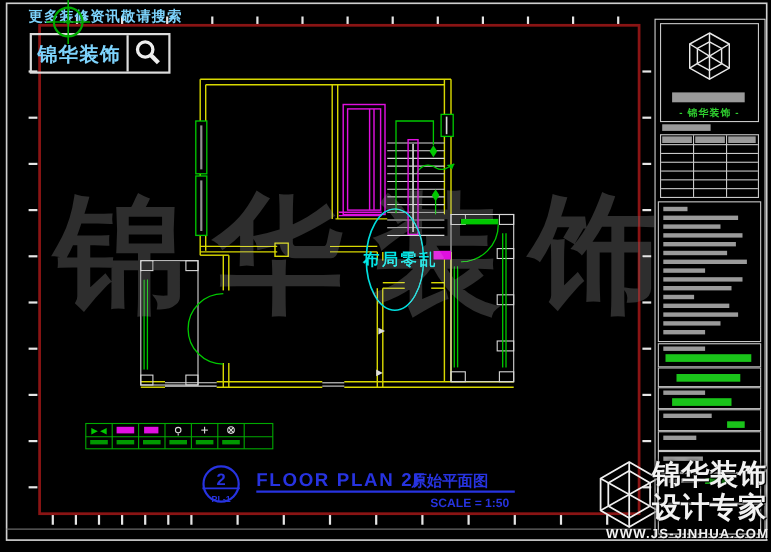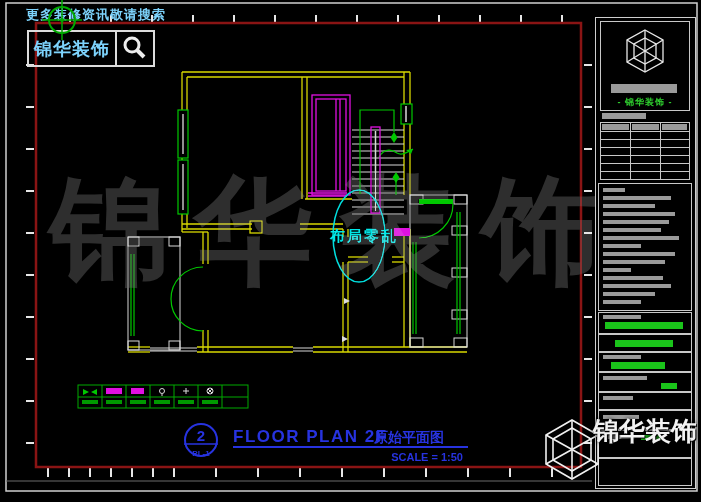--- a/index.html
+++ b/index.html
@@ -377,15 +377,17 @@
     <svg class="abs" style="left:4px;top:8px;" width="66" height="66">
       <g stroke="#f0f0f0" stroke-width="1.6" fill="none">
         <polygon points="33,4 59,19 59,48 33,63 7,48 7,19"></polygon>
         <polygon points="33,12 52,23 52,44 33,55 14,44 14,23"></polygon>
         <line x1="33" y1="4" x2="33" y2="63"></line>
         <line x1="7" y1="19" x2="59" y2="48"></line>
         <line x1="59" y1="19" x2="7" y2="48"></line>
       </g>
     </svg>
     <div class="t1">锦华装饰</div>
+    <div class="t2">设计专家</div>
+    <div class="url">WWW.JS-JINHUA.COM</div>
   </div>
 
 </div>
 
 </body></html>

